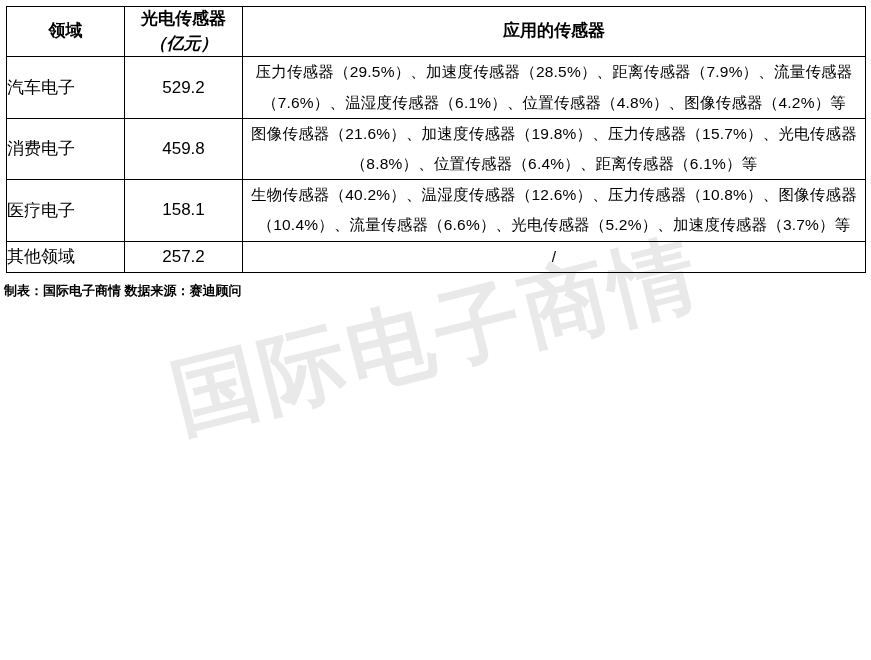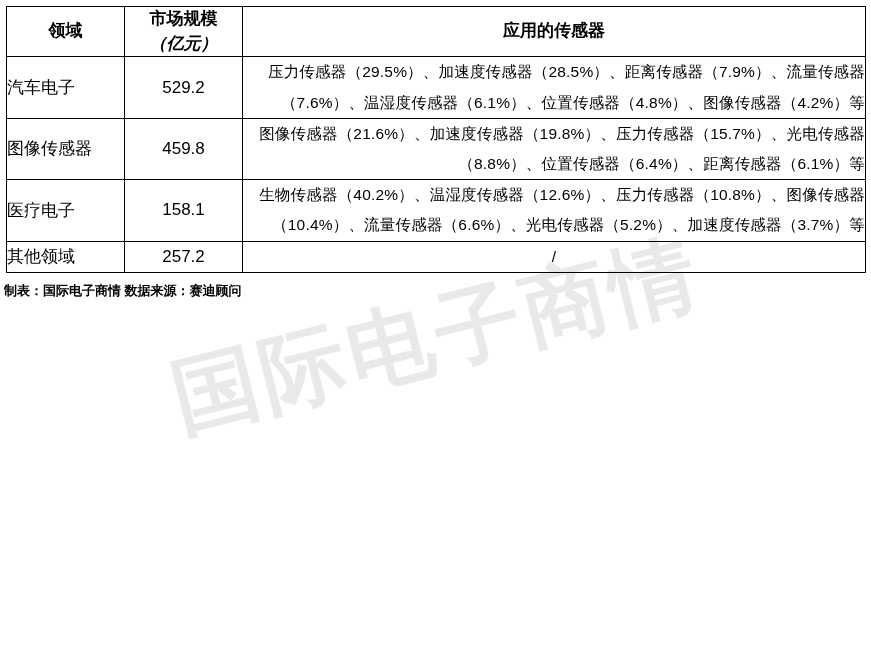--- a/index.html
+++ b/index.html
@@ -55,21 +55,21 @@
     text-align: left;
     font-size: 17px;
     padding: 10px 4px;
   }
   .cell-size {
     text-align: center;
     font-size: 17px;
     padding: 10px 4px;
   }
   .cell-sensor {
-    text-align: right;
+    text-align: center;
     font-size: 15.5px;
     line-height: 1.95;
     padding: 9px 12px 9px 12px;
     letter-spacing: 0.2px;
   }
   .cell-sensor.center {
     text-align: center;
   }
   .footnote {
     margin: 0;
@@ -114,34 +114,34 @@
   <table class="data-table">
     <colgroup>
       <col class="c-domain">
       <col class="c-size">
       <col class="c-sensor">
     </colgroup>
     <thead>
       <tr>
         <th class="hdr-cell">领域</th>
         <th class="hdr-cell">
-          <span>市场规模</span>
+          <span>光电传感器</span>
           <span class="line2">（亿元）</span>
         </th>
         <th class="hdr-cell">应用的传感器</th>
       </tr>
     </thead>
     <tbody>
       <tr>
         <td class="cell-domain">汽车电子</td>
         <td class="cell-size">529.2</td>
         <td class="cell-sensor">压力传感器（29.5%）、加速度传感器（28.5%）、距离传感器（7.9%）、流量传感器（7.6%）、温湿度传感器（6.1%）、位置传感器（4.8%）、图像传感器（4.2%）等</td>
       </tr>
       <tr>
-        <td class="cell-domain">图像传感器</td>
+        <td class="cell-domain">消费电子</td>
         <td class="cell-size">459.8</td>
         <td class="cell-sensor">图像传感器（21.6%）、加速度传感器（19.8%）、压力传感器（15.7%）、光电传感器（8.8%）、位置传感器（6.4%）、距离传感器（6.1%）等</td>
       </tr>
       <tr>
         <td class="cell-domain">医疗电子</td>
         <td class="cell-size">158.1</td>
         <td class="cell-sensor">生物传感器（40.2%）、温湿度传感器（12.6%）、压力传感器（10.8%）、图像传感器（10.4%）、流量传感器（6.6%）、光电传感器（5.2%）、加速度传感器（3.7%）等</td>
       </tr>
       <tr>
         <td class="cell-domain">其他领域</td>

